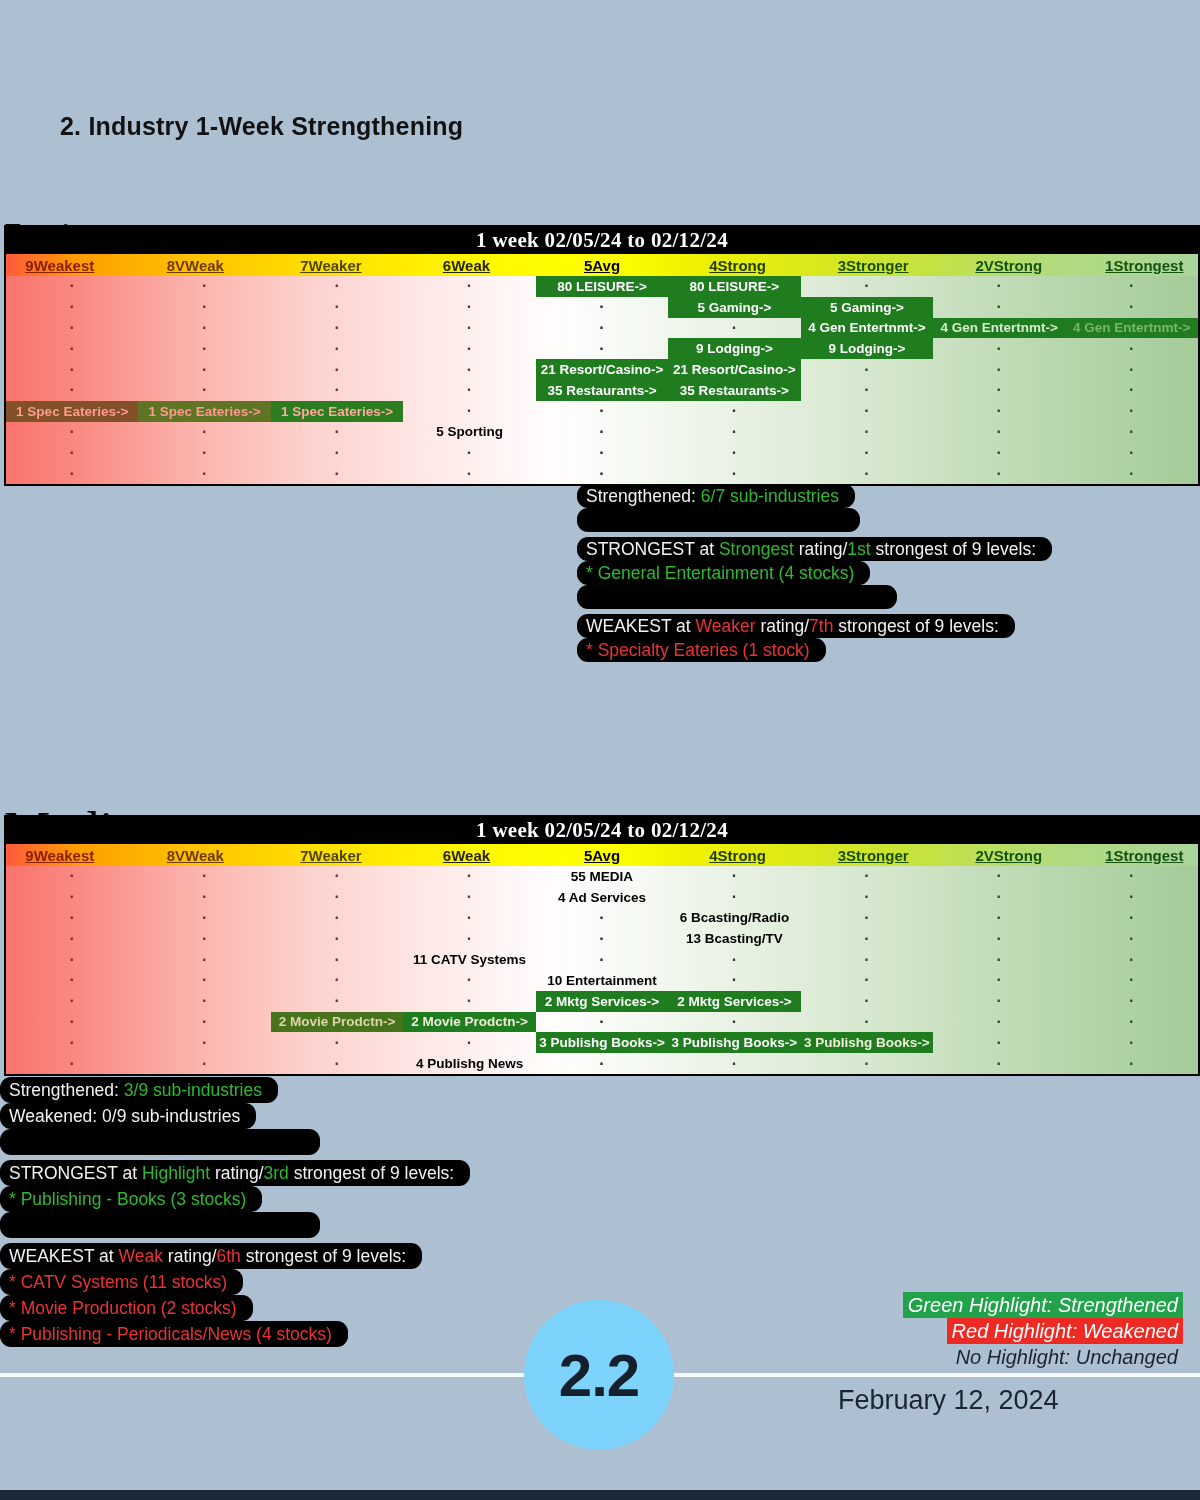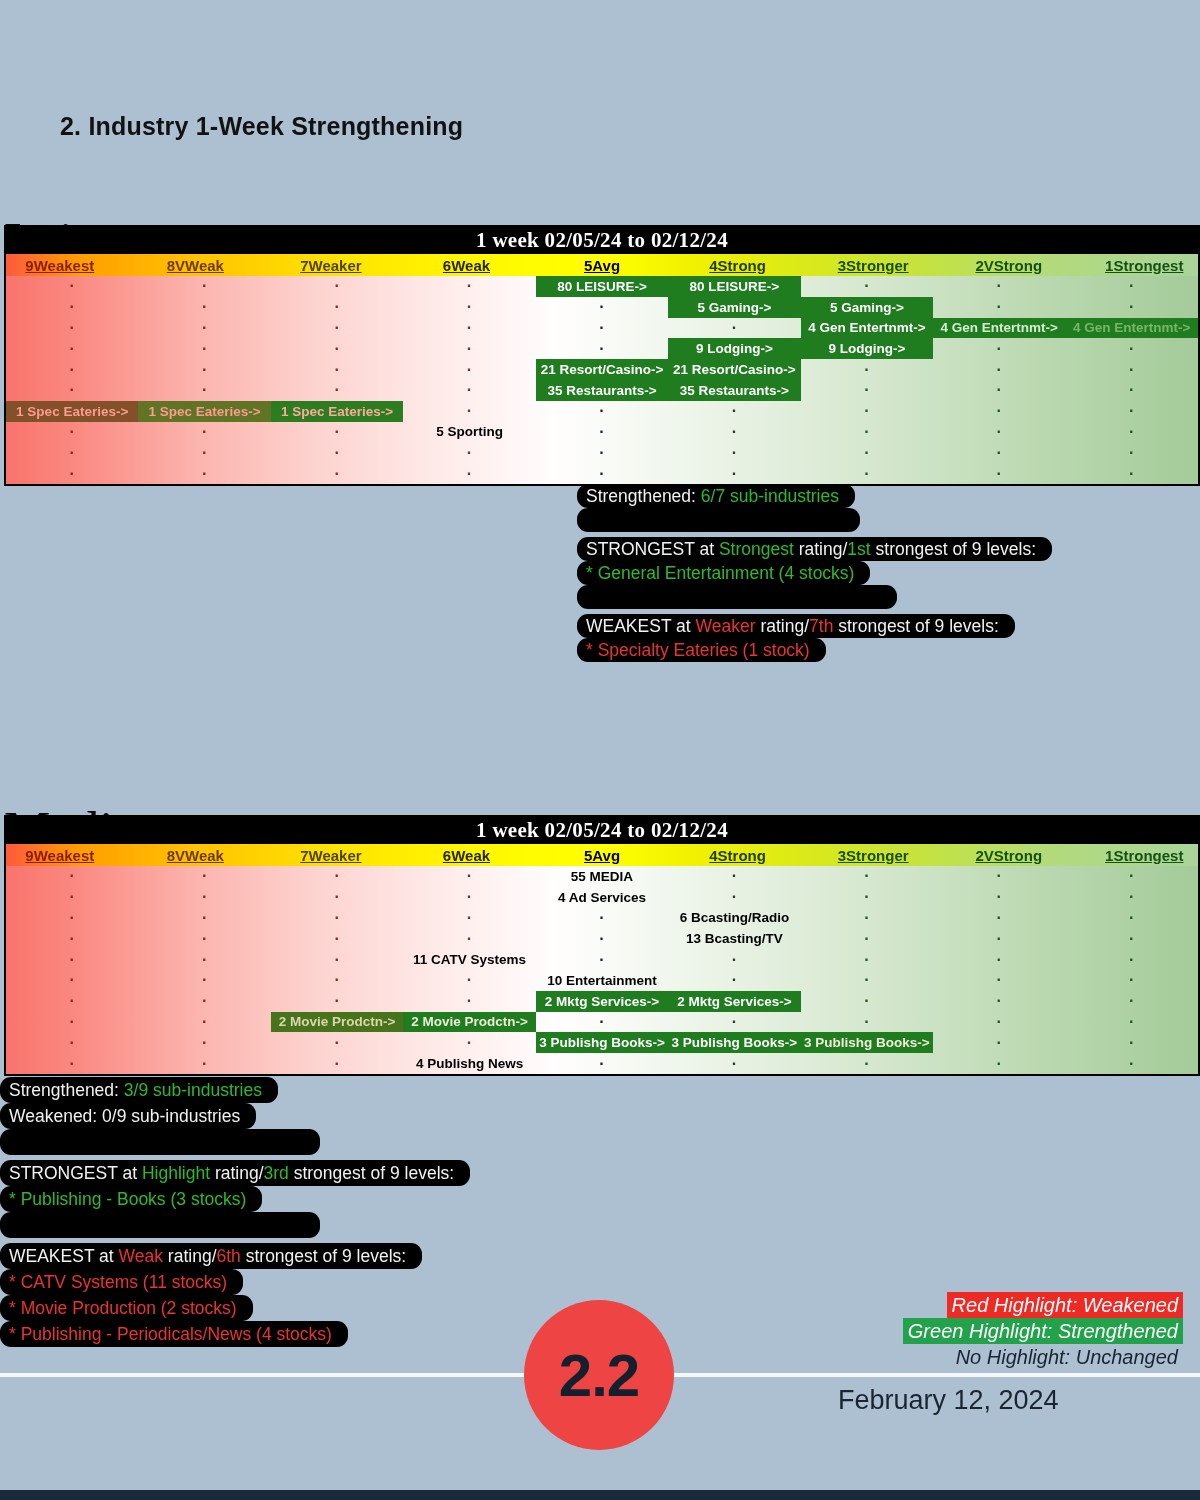--- a/index.html
+++ b/index.html
@@ -42,21 +42,21 @@
   .c-green{color:var(--anno-green,#30b830);}
   .c-red{color:var(--anno-red,#e83434);}
   .b{font-weight:400;}
 
   
   .legend{position:absolute;right:17px;top:1292px;text-align:right;font-style:italic;font-size:20px;line-height:26px;}
   .legend-item{display:block;}
   .legend-chip{display:inline-block;padding:0 5px;}
   .divider{position:absolute;left:0;top:1373px;width:1200px;height:4px;background:#f6f9fc;z-index:1;}
   .badge-circle{position:absolute;left:524px;top:1300px;width:150px;height:150px;border-radius:50%;
-     background:#ef4444;display:flex;align-items:center;justify-content:center;z-index:2;}
+     background:#7dd3fc;display:flex;align-items:center;justify-content:center;z-index:2;}
   .badge-num{font-size:60px;font-weight:800;color:#15202e;letter-spacing:-1px;}
   .date{position:absolute;left:838px;top:1385px;font-size:27px;color:#1a2531;z-index:2;}
   .disclaimer{position:absolute;left:0;top:1458px;width:1200px;text-align:center;font-style:italic;
      font-size:25px;color:#10161f;}
   .bottom-bar{position:absolute;left:0;bottom:0;width:1200px;height:10px;background:var(--bar-bg,#1b2a3a);}
 </style>
 </head>
 <body>
 
 <div class="page">
@@ -636,22 +636,22 @@
       <div class="anno-line"><span class="pill"><span class="c-white">STRONGEST at </span><span class="c-green b">Highlight</span><span class="c-white"> rating/</span><span class="c-green b">3rd</span><span class="c-white"> strongest of 9 levels:</span></span></div>
       <div class="anno-line"><span class="pill"><span class="c-green">* Publishing - Books (3 stocks)</span></span></div>
       <div class="anno-line"><span class="pill" style="width: 295px;"></span></div>
       <div class="anno-line"><span class="pill"><span class="c-white">WEAKEST at </span><span class="c-red b">Weak</span><span class="c-white"> rating/</span><span class="c-red b">6th</span><span class="c-white"> strongest of 9 levels:</span></span></div>
       <div class="anno-line"><span class="pill"><span class="c-red">* CATV Systems (11 stocks)</span></span></div>
       <div class="anno-line"><span class="pill"><span class="c-red">* Movie Production (2 stocks)</span></span></div>
       <div class="anno-line"><span class="pill"><span class="c-red">* Publishing - Periodicals/News (4 stocks)</span></span></div>
     </div>
 
   <div class="legend" id="legend">
+      <div class="legend-item"><span class="legend-chip" style="background: rgb(34, 162, 74); color: rgb(255, 255, 255);">Green Highlight: Strengthened</span></div>
       <div class="legend-item"><span class="legend-chip" style="background: rgb(238, 42, 36); color: rgb(255, 255, 255);">Red Highlight: Weakened</span></div>
-      <div class="legend-item"><span class="legend-chip" style="background: rgb(34, 162, 74); color: rgb(255, 255, 255);">Green Highlight: Strengthened</span></div>
       <div class="legend-item"><span class="legend-chip" style="color: rgb(26, 36, 48);">No Highlight: Unchanged</span></div>
     </div>
 
   <div class="divider"></div>
   <div class="badge-circle">
     <span class="badge-num">2.2</span>
   </div>
   <div class="date">February 12, 2024</div>
   <div class="bottom-bar"></div>
 

